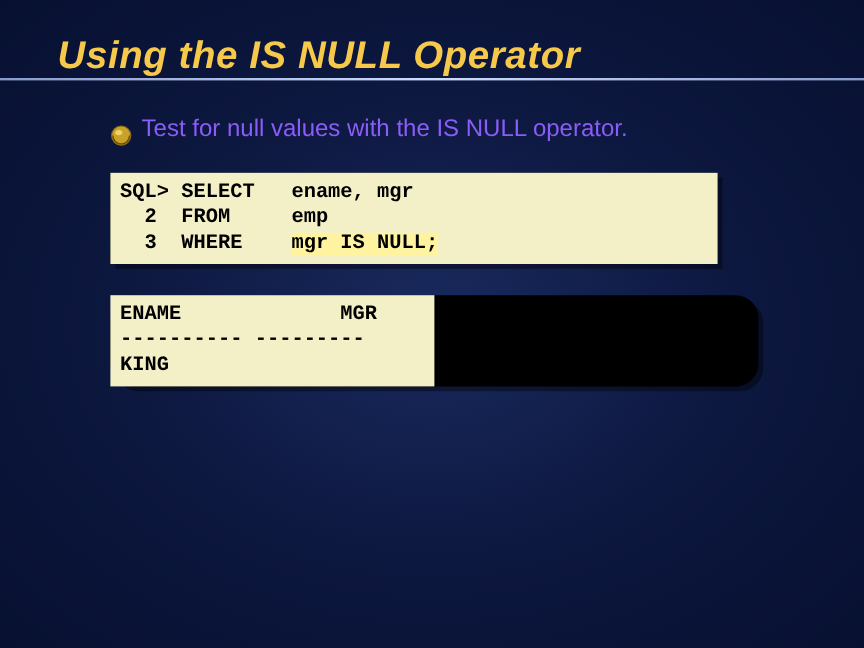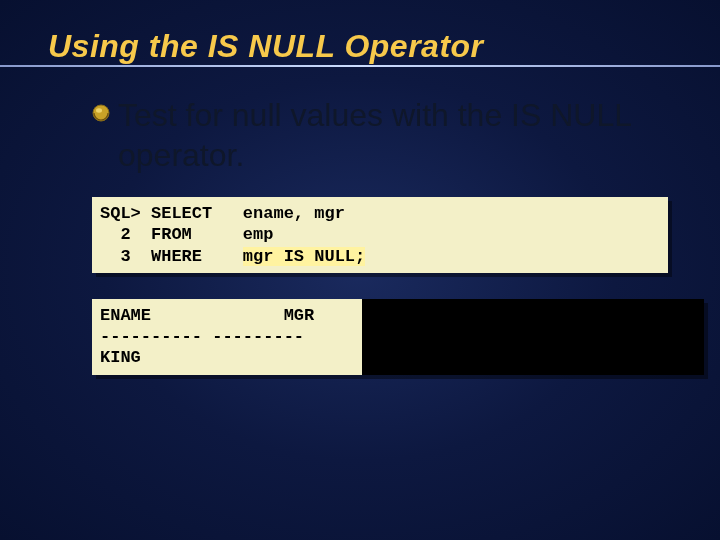--- a/index.html
+++ b/index.html
@@ -35,22 +35,22 @@
     margin-bottom: 22px;
   }
   .bullet-icon {
     width: 18px;
     height: 18px;
     flex-shrink: 0;
     margin-top: 9px;
     margin-right: 8px;
   }
   .bullet-text {
-    color: #0f172a;
-    font-size: 32px;
+    color: #8b5cf6;
+    font-size: 20px;
     line-height: 1.25;
   }
   .code-block {
     background: #000000;
     margin-left: 44px;
     margin-right: 0;
     margin-bottom: 26px;
     padding: 0;
     box-shadow: 4px 4px 0 rgba(0,0,0,0.4);
   }
@@ -58,24 +58,25 @@
     background: #f3f0c8;
     font-family: "Courier New", Courier, monospace;
     font-size: 17px;
     font-weight: bold;
     color: #000000;
     padding: 6px 8px 6px 8px;
     white-space: pre;
     line-height: 1.25;
   }
   .code-block-1 {
-    width: 576px;
+    width: 506px;
   }
   .code-block-2 {
-    width: 612px;
+    width: 540px;
+    border-radius: 19px;
   }
   .code-block-1 .code-inner {
     width: 100%;
   }
   .code-block-2 .code-inner {
     width: 270px;
   }
   .highlight {
     background: #fff3a0;
     display: inline;

